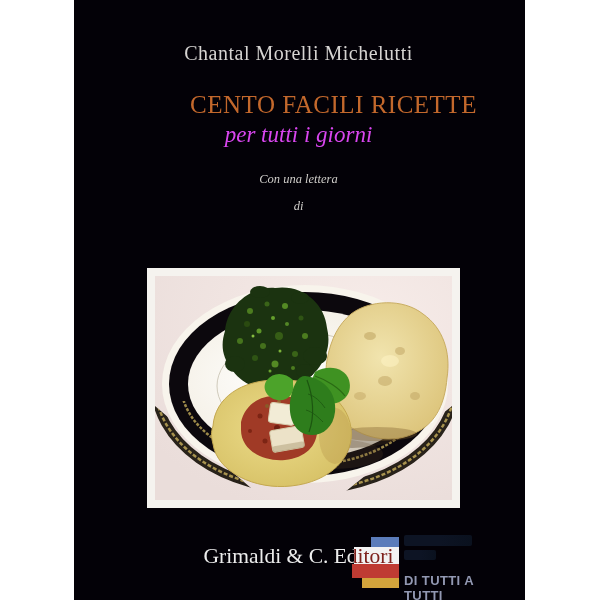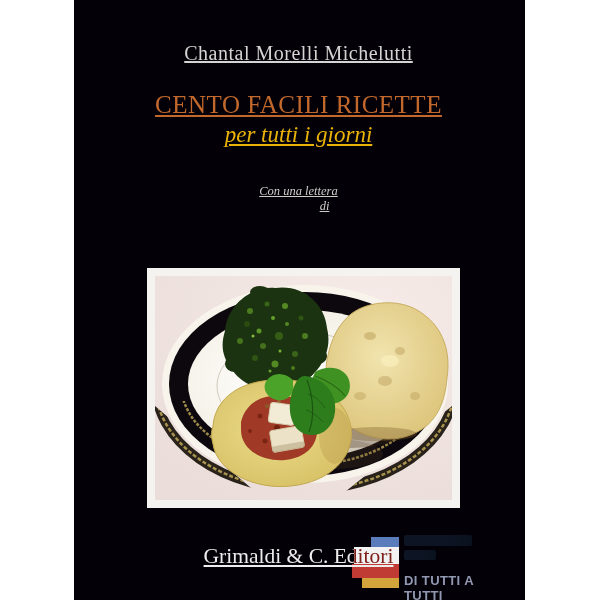--- a/index.html
+++ b/index.html
@@ -1,24 +1,24 @@
 <!DOCTYPE html>
 <html><head>
 <meta charset="utf-8">
 <style>
   html,body{margin:0;padding:0;background:#fff;}
   #canvas{position:relative;width:600px;height:600px;background:#ffffff;overflow:hidden;
           font-family:"Liberation Serif","DejaVu Serif",serif;}
   .cover{position:absolute;left:74px;top:0;width:451px;height:600px;background:#030107;}
-  .ctext{position:absolute;left:0;width:449px;text-align:center;text-decoration:underline;}
+  .ctext{position:absolute;left:0;width:449px;text-align:center;}
   .author{top:42px;font-size:20px;letter-spacing:.5px;color:#d6d4d2;}
-  .title{top:91px;font-size:25px;letter-spacing:.5px;color:#c3682c;font-weight:500;}
-  .subtitle{top:122px;font-size:23px;font-style:italic;color:#eab308;}
-  .ded1{top:184px;font-size:12.5px;font-style:italic;color:#cfcdc9;}
-  .ded2{top:199px;font-size:12.5px;font-style:italic;color:#cfcdc9;padding-left:26px;}
+  .title{top:91px;font-size:25px;letter-spacing:.5px;color:#c3682c;font-weight:500;margin-left:35px;}
+  .subtitle{top:122px;font-size:23px;font-style:italic;color:#d946ef;}
+  .ded1{top:172px;font-size:12.5px;font-style:italic;color:#cfcdc9;}
+  .ded2{top:199px;font-size:12.5px;font-style:italic;color:#cfcdc9;}
   .dedname{top:217px;font-size:16.5px;color:#d8d6d2;letter-spacing:.3px;}
   .photo-frame{position:absolute;left:73px;top:268px;width:297px;height:224px;
                background:#f4e9e6;border:8px solid #f5f3ef;}
   .photo-frame svg{display:block;}
   .publisher{top:544px;font-size:21.5px;color:#ececec;z-index:2;}
   .logo-bar{position:absolute;z-index:1;}
   .bar-blue{left:297px;top:537px;width:28px;height:10px;background:#5b7cba;}
   .bar-white{left:280px;top:547px;width:45px;height:17px;background:#f2f2f2;}
   .bar-red{left:278px;top:564px;width:47px;height:14px;background:#bf3b33;}
   .bar-yellow{left:288px;top:578px;width:37px;height:10px;background:#d3a43c;}

